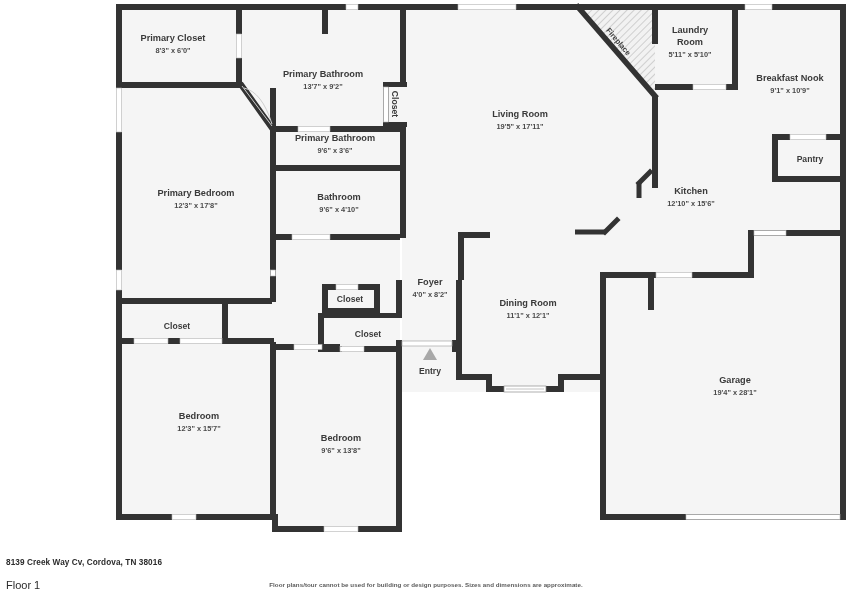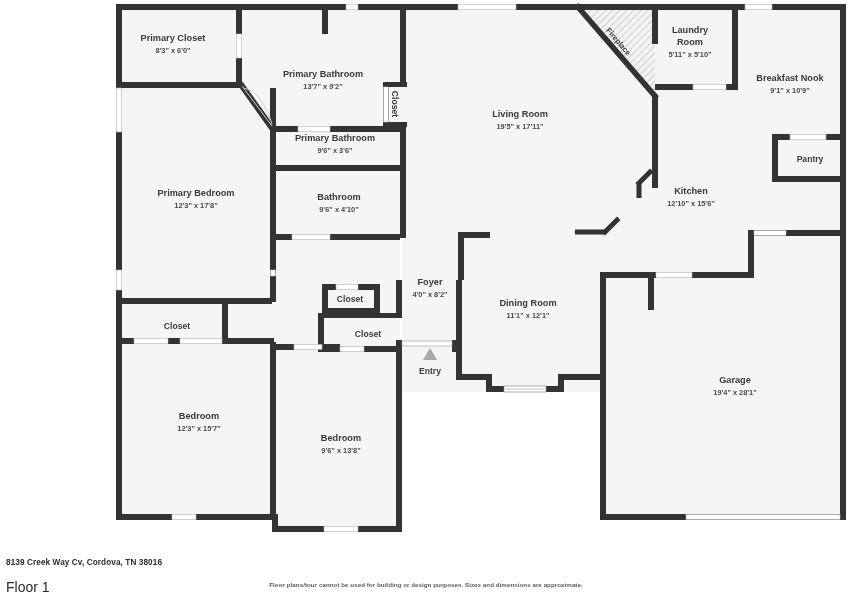--- a/index.html
+++ b/index.html
@@ -78,21 +78,21 @@
     top: 13px;
     font-size: 8.2px;
     font-weight: bold;
     color: #2b2b2b;
     letter-spacing: 0.1px;
   }
   .floor-no {
     position: absolute;
     left: 6px;
     top: 34px;
-    font-size: 14px;
+    font-size: 11px;
     color: #2b2b2b;
   }
   .disclaimer {
     position: absolute;
     left: 0;
     top: 36px;
     width: 852px;
     text-align: center;
     font-size: 6.2px;
     font-weight: bold;

